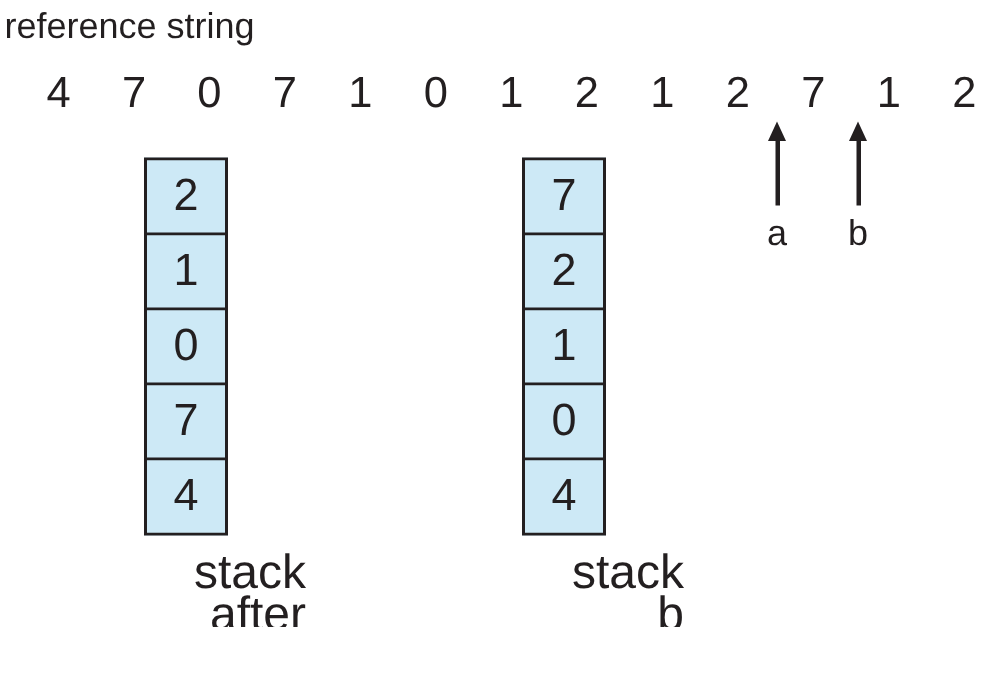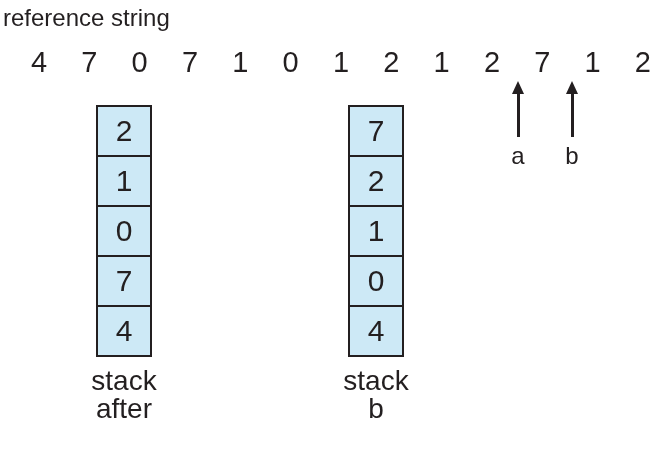--- a/index.html
+++ b/index.html
@@ -62,22 +62,22 @@
     align-items: center;
     justify-content: center;
     font-size: 30px;
     color: var(--ink);
   }
   .cell:last-child { border-bottom: none; }
   .caption {
     position: absolute;
     top: 367px;
     width: 160px;
-    text-align: center;
-    font-size: 28px;
+    text-align: right;
+    font-size: 32px;
     line-height: 28px;
     color: var(--ink);
   }
   .caption.before { left: 44px; }
   .caption.after  { left: 296px; }
   .pointer {
     position: absolute;
     top: 81px;
     width: 24px;
     display: flex;

